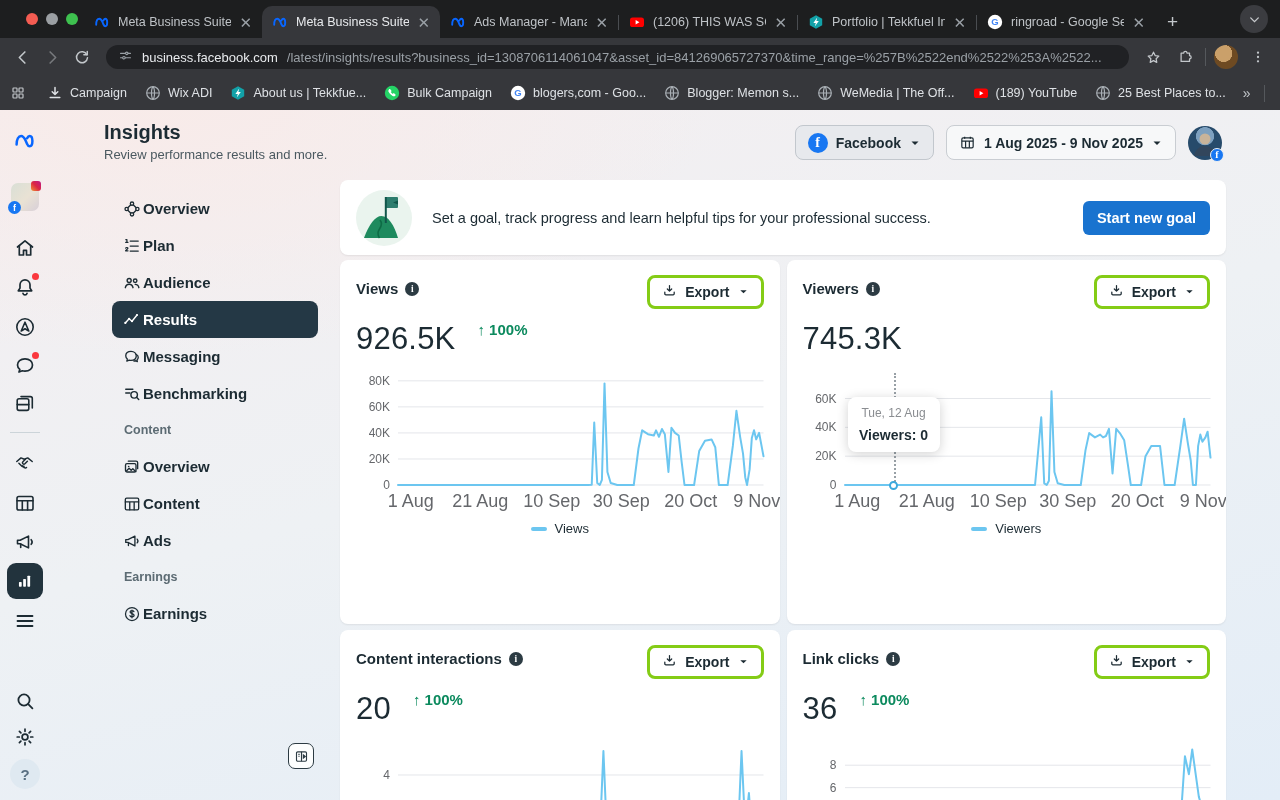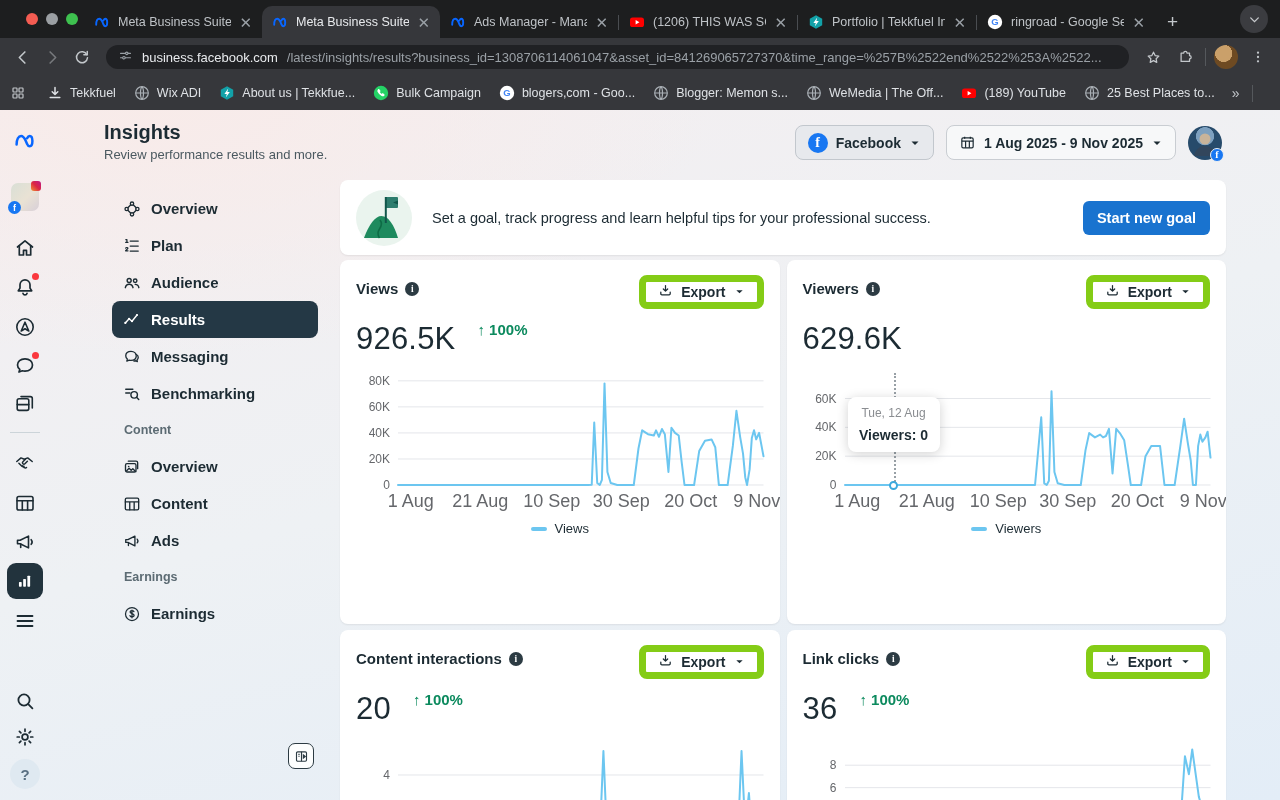--- a/index.html
+++ b/index.html
@@ -61,37 +61,37 @@
   .hdr-controls { position:absolute; right:58px; top:15px; display:flex; align-items:center; gap:12px; }
   .pill { height:35px; display:flex; align-items:center; gap:8px; padding:0 12px; border-radius:8px; font-size:14px; font-weight:bold; color:#1c2b33; }
   .pill-fb { background:#e7e9ed; border:1px solid #c2c7cd; }
   .pill-date { background:#f7f8f9; border:1px solid #c9cdd2; }
   .fb-circ { width:20px; height:20px; border-radius:50%; background:#1877f2; color:#fff; font-size:14px; font-weight:bold; display:flex; align-items:center; justify-content:center; font-family:"Liberation Serif", serif; }
   .hdr-avatar { position:relative; width:34px; height:34px; border-radius:50%; background:radial-gradient(circle at 50% 30%, #7da0bf 0 30%, #274b6b 32% 100%); }
   .hdr-avatar .fbb { position:absolute; right:-2px; bottom:-2px; width:14px; height:14px; border-radius:50%; background:#1877f2; color:#fff; font-size:10px; font-weight:bold; display:flex; align-items:center; justify-content:center; border:1.5px solid #eef1f4; font-family:"Liberation Serif", serif; }
 
   
   .sidenav { position:absolute; left:112px; top:80px; width:206px; }
-  .nav-item { height:37px; border-radius:8px; display:flex; align-items:center; gap:9px; padding-left:10px; font-size:15px; font-weight:bold; color:#1c2b33; }
+  .nav-item { height:37px; border-radius:8px; display:flex; align-items:center; gap:1px; padding-left:10px; font-size:15px; font-weight:bold; color:#1c2b33; }
   .nav-item .nico { width:20px; height:20px; flex:0 0 20px; }
   .nav-item.active { background:#243845; color:#fff; }
   .nav-group-label { height:36px; display:flex; align-items:center; padding-left:12px; font-size:12.5px; font-weight:bold; color:#5c6b73; }
   .collapse-btn { position:absolute; left:288px; top:633px; width:26px; height:26px; background:#fdfefe; border:1.5px solid #2c3b43; border-radius:7px; display:flex; align-items:center; justify-content:center; color:#2c3b43; }
 
   
   .content { position:absolute; left:340px; top:70px; width:886px; }
   .banner { height:75px; background:#fff; border-radius:8px; box-shadow:0 1px 2px rgba(0,0,0,.07); display:flex; align-items:center; padding:0 16px; }
   .banner-text { margin-left:20px; font-size:14.5px; color:#1c2b33; }
   .btn-primary { margin-left:auto; background:#1973cf; color:#fff; border:none; border-radius:6px; height:34px; padding:0 14px; font-size:14.5px; font-weight:bold; font-family:"Liberation Sans",sans-serif; }
   .cards { display:grid; grid-template-columns:1fr 1fr; gap:6px 7px; margin-top:5px; }
   .card { position:relative; background:#fff; border-radius:8px; box-shadow:0 1px 2px rgba(0,0,0,.07); height:364px; padding:15px 16px; overflow:hidden; }
   .card-head { display:flex; align-items:flex-start; justify-content:space-between; }
   .card-title { display:flex; align-items:center; gap:7px; font-size:15px; font-weight:bold; padding-top:5px; }
   .info-i { width:14px; height:14px; border-radius:50%; background:#2c3b43; color:#fff; font-size:9.5px; font-weight:bold; display:flex; align-items:center; justify-content:center; font-family:"Liberation Serif", serif; }
-  .export-btn { height:34px; display:flex; align-items:center; gap:8px; padding:0 12px; background:#fff; border:7px solid #84cc16; border-radius:8px; font-size:14px; font-weight:bold; color:#1c2b33; font-family:"Liberation Sans",sans-serif; }
+  .export-btn { height:34px; display:flex; align-items:center; gap:8px; padding:0 12px; background:#fff; border:3px solid #84cc16; border-radius:8px; font-size:14px; font-weight:bold; color:#1c2b33; font-family:"Liberation Sans",sans-serif; }
   .metric { margin-top:12px; display:flex; align-items:flex-start; gap:22px; }
   .metric .val { font-size:31px; font-weight:500; letter-spacing:.2px; }
   .metric .delta { font-size:15px; font-weight:bold; color:#0c8a5e; }
   .chartwrap { margin-top:16px; }
   .chart-area { position:relative; height:112px; }
   .plot { position:absolute; left:42px; right:0; bottom:0; }
   .plot svg { display:block; width:100%; height:100%; overflow:visible; }
   .ylab { position:absolute; left:0; width:34px; text-align:right; font-size:12px; color:#65676b; }
   .xlabels { position:relative; height:18px; margin-top:6px; }
   .xlab { position:absolute; transform:translateX(-50%); font-size:18px; color:#65676b; white-space:nowrap; top:0; }
@@ -230,21 +230,21 @@
           <rect x="4.5" y="13.5" width="6" height="6" rx="1"></rect>
           <rect x="13.5" y="13.5" width="6" height="6" rx="1"></rect>
         </svg>
       </span>
     <span class="bm-sep"></span>
     <span id="bookmarks" style="display:flex;align-items:center">
         <span class="bm">
           <span class="bm-ico"><svg viewBox="0 0 16 16" width="16" height="16" fill="none" stroke="#dee1e5" stroke-width="1.5" stroke-linecap="round" stroke-linejoin="round">
               <path d="M8 2.5v6.5M5.2 6.7 8 9.5l2.8-2.8M3.2 12.5h9.6"></path>
             </svg></span>
-          <span>Tekkfuel</span>
+          <span>Campaign</span>
         </span>
         <span class="bm">
           <span class="bm-ico"><svg viewBox="0 0 16 16" width="16" height="16" fill="none" stroke="#aab0b6" stroke-width="1.2">
               <circle cx="8" cy="8" r="6.3"></circle>
               <path d="M1.7 8h12.6M8 1.7c2 1.8 2 10.8 0 12.6M8 1.7c-2 1.8-2 10.8 0 12.6"></path>
             </svg></span>
           <span>Wix ADI</span>
         </span>
         <span class="bm">
           <span class="bm-ico"><svg viewBox="0 0 16 16" width="16" height="16">
@@ -602,21 +602,21 @@
                     <path d="M12 4v8.5M8.5 9.5 12 13l3.5-3.5"></path>
                     <path d="M4.5 14.5v2.8A1.7 1.7 0 0 0 6.2 19h11.6a1.7 1.7 0 0 0 1.7-1.7v-2.8"></path>
                   </svg></span>
                 <span>Export</span>
                 <span><svg width="11" height="11" viewBox="0 0 24 24" fill="#1c2b33">
                     <path d="M5 9h14l-7 7z"></path>
                   </svg></span>
               </button>
             </div>
             <div class="metric">
-              <span class="val">629.6K</span>
+              <span class="val">745.3K</span>
             </div>
             <div class="chartwrap">
               <div class="chart-area">
                 <div class="plot" style="height: 98px;">
                   <svg width="100%" height="100%" viewBox="0 0 366 98" preserveAspectRatio="none">
                     <line x1="0" x2="366" y1="11.529411764705884" y2="11.529411764705884" stroke="#e4e6ea" stroke-width="1"></line>
                     <line x1="0" x2="366" y1="40.35294117647059" y2="40.35294117647059" stroke="#e4e6ea" stroke-width="1"></line>
                     <line x1="0" x2="366" y1="69.17647058823529" y2="69.17647058823529" stroke="#e4e6ea" stroke-width="1"></line>
                     <line x1="0" x2="366" y1="98" y2="98" stroke="#e4e6ea" stroke-width="1"></line>
                     <polyline points="0.0,98.0 190.3,98.0 196.5,30.3 199.5,96.3 202.0,98.0 204.2,93.7 206.8,4.3 209.7,85.0 213.0,96.3 219.6,98.0 236.1,98.0 240.8,63.4 244.5,46.1 250.3,50.4 255.5,47.6 258.4,50.4 261.3,49.0 264.3,41.8 267.9,86.5 271.6,41.8 275.2,46.1 279.6,53.3 283.3,77.8 286.2,98.0 296.5,98.0 300.9,69.2 306.7,59.1 315.5,59.1 319.9,98.0 330.1,98.0 336.0,57.6 339.6,31.7 343.3,56.2 346.2,73.5 348.4,98.0 351.4,98.0 353.6,59.1 355.8,47.6 357.9,54.8 360.9,50.4 363.1,44.7 366.0,70.6" fill="none" stroke="#6cc6f0" stroke-width="2" stroke-linejoin="round" stroke-linecap="round"></polyline>

